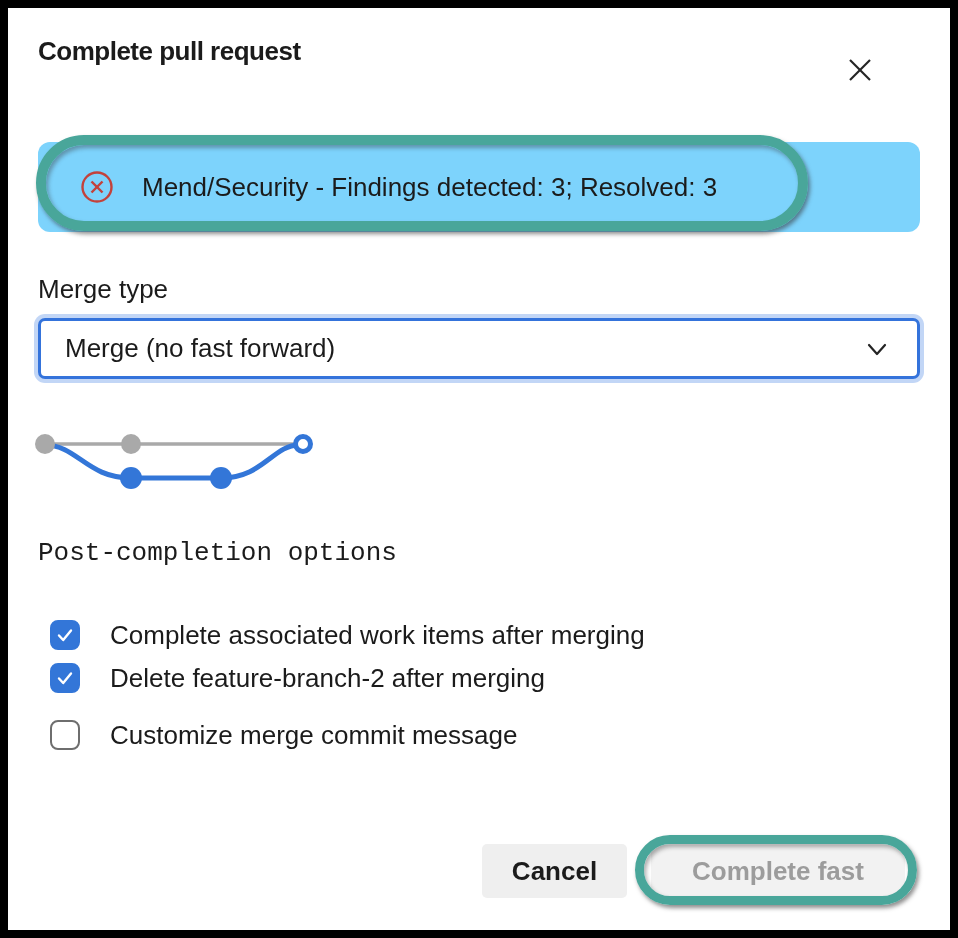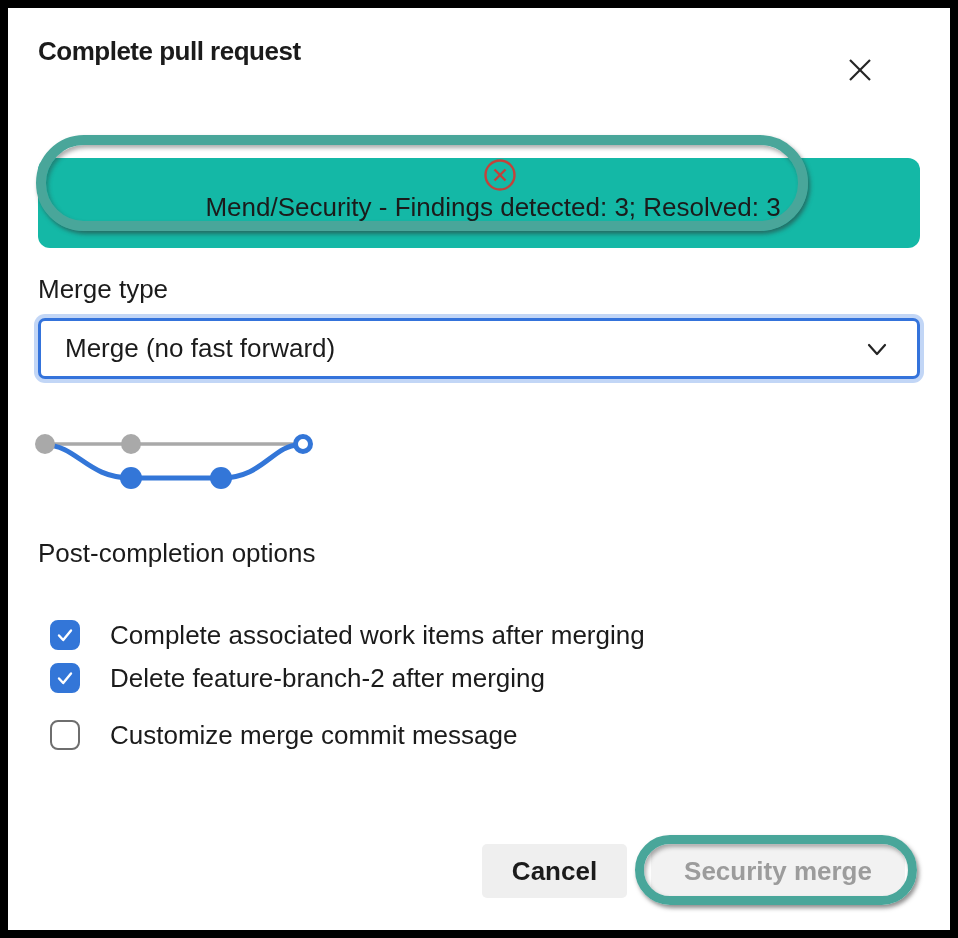--- a/index.html
+++ b/index.html
@@ -21,38 +21,38 @@
     left:38px;top:36px;
     font-size:26px;font-weight:700;color:#1b1b1b;letter-spacing:-0.5px;
   }
   .close-btn{
     left:836px;top:46px;width:48px;height:48px;
     display:flex;align-items:center;justify-content:center;
     background:transparent;border:none;cursor:pointer;padding:0;
   }
 
   .banner{
-    left:38px;top:158px;width:882px;height:90px;
-    background:#14b8a6;border-radius:12px;
-    display:flex;align-items:center;flex-direction:column;
+    left:38px;top:142px;width:882px;height:90px;
+    background:#7dd3fc;border-radius:12px;
+    display:flex;align-items:center;
   }
   .banner .err-icon{
     margin-left:42px;flex:0 0 auto;display:flex;
   }
   .banner .banner-text{
     margin-left:28px;
     font-size:26px;color:#1b1b1b;
   }
 
   .field-label{
     left:38px;
     font-size:26px;color:#1b1b1b;
   }
   .label-merge-type{top:274px;}
-  .label-post-completion{top:538px;}
+  .label-post-completion{top:538px;font-family:Liberation Mono, monospace;}
 
   .select-box{
     left:38px;top:318px;width:882px;height:61px;
     background:#fff;
     border:3px solid #3473DB;border-radius:7px;
     box-shadow:0 0 0 4px rgba(120,165,235,0.45);
     display:flex;align-items:center;justify-content:space-between;
     box-sizing:border-box;cursor:pointer;
   }
   .select-box .select-value{
@@ -182,17 +182,17 @@
   </div>
 
   <div class="abs opt-row opt-row-2">
     <span class="checkbox">
       
     </span>
     <span class="opt-label">Customize merge commit message</span>
   </div>
 
   <button class="abs btn btn-cancel">Cancel</button>
-  <button class="abs btn btn-complete" disabled="">Security merge</button>
+  <button class="abs btn btn-complete" disabled="">Complete fast</button>
 
   <div class="abs annot annot-banner"></div>
   <div class="abs annot annot-complete"></div>
 </div>
 
 </body></html>

